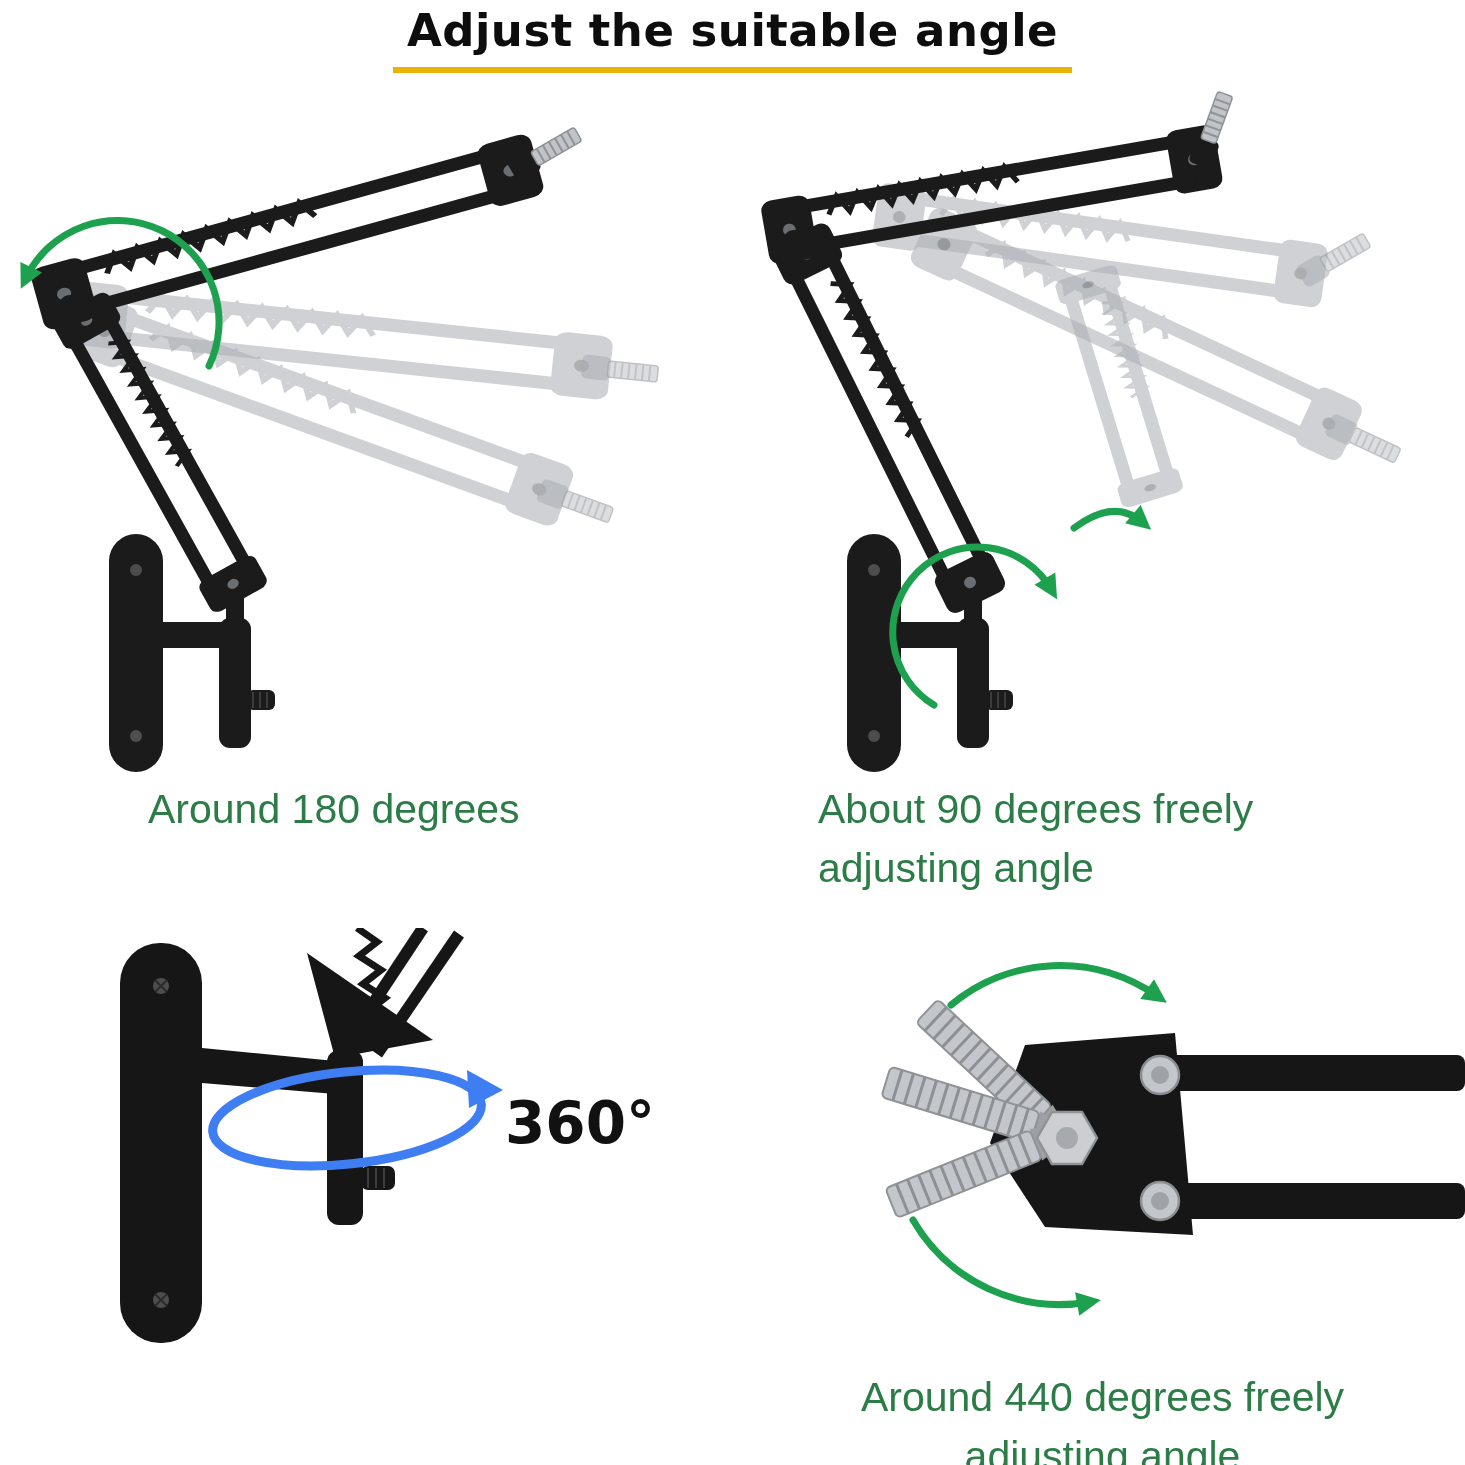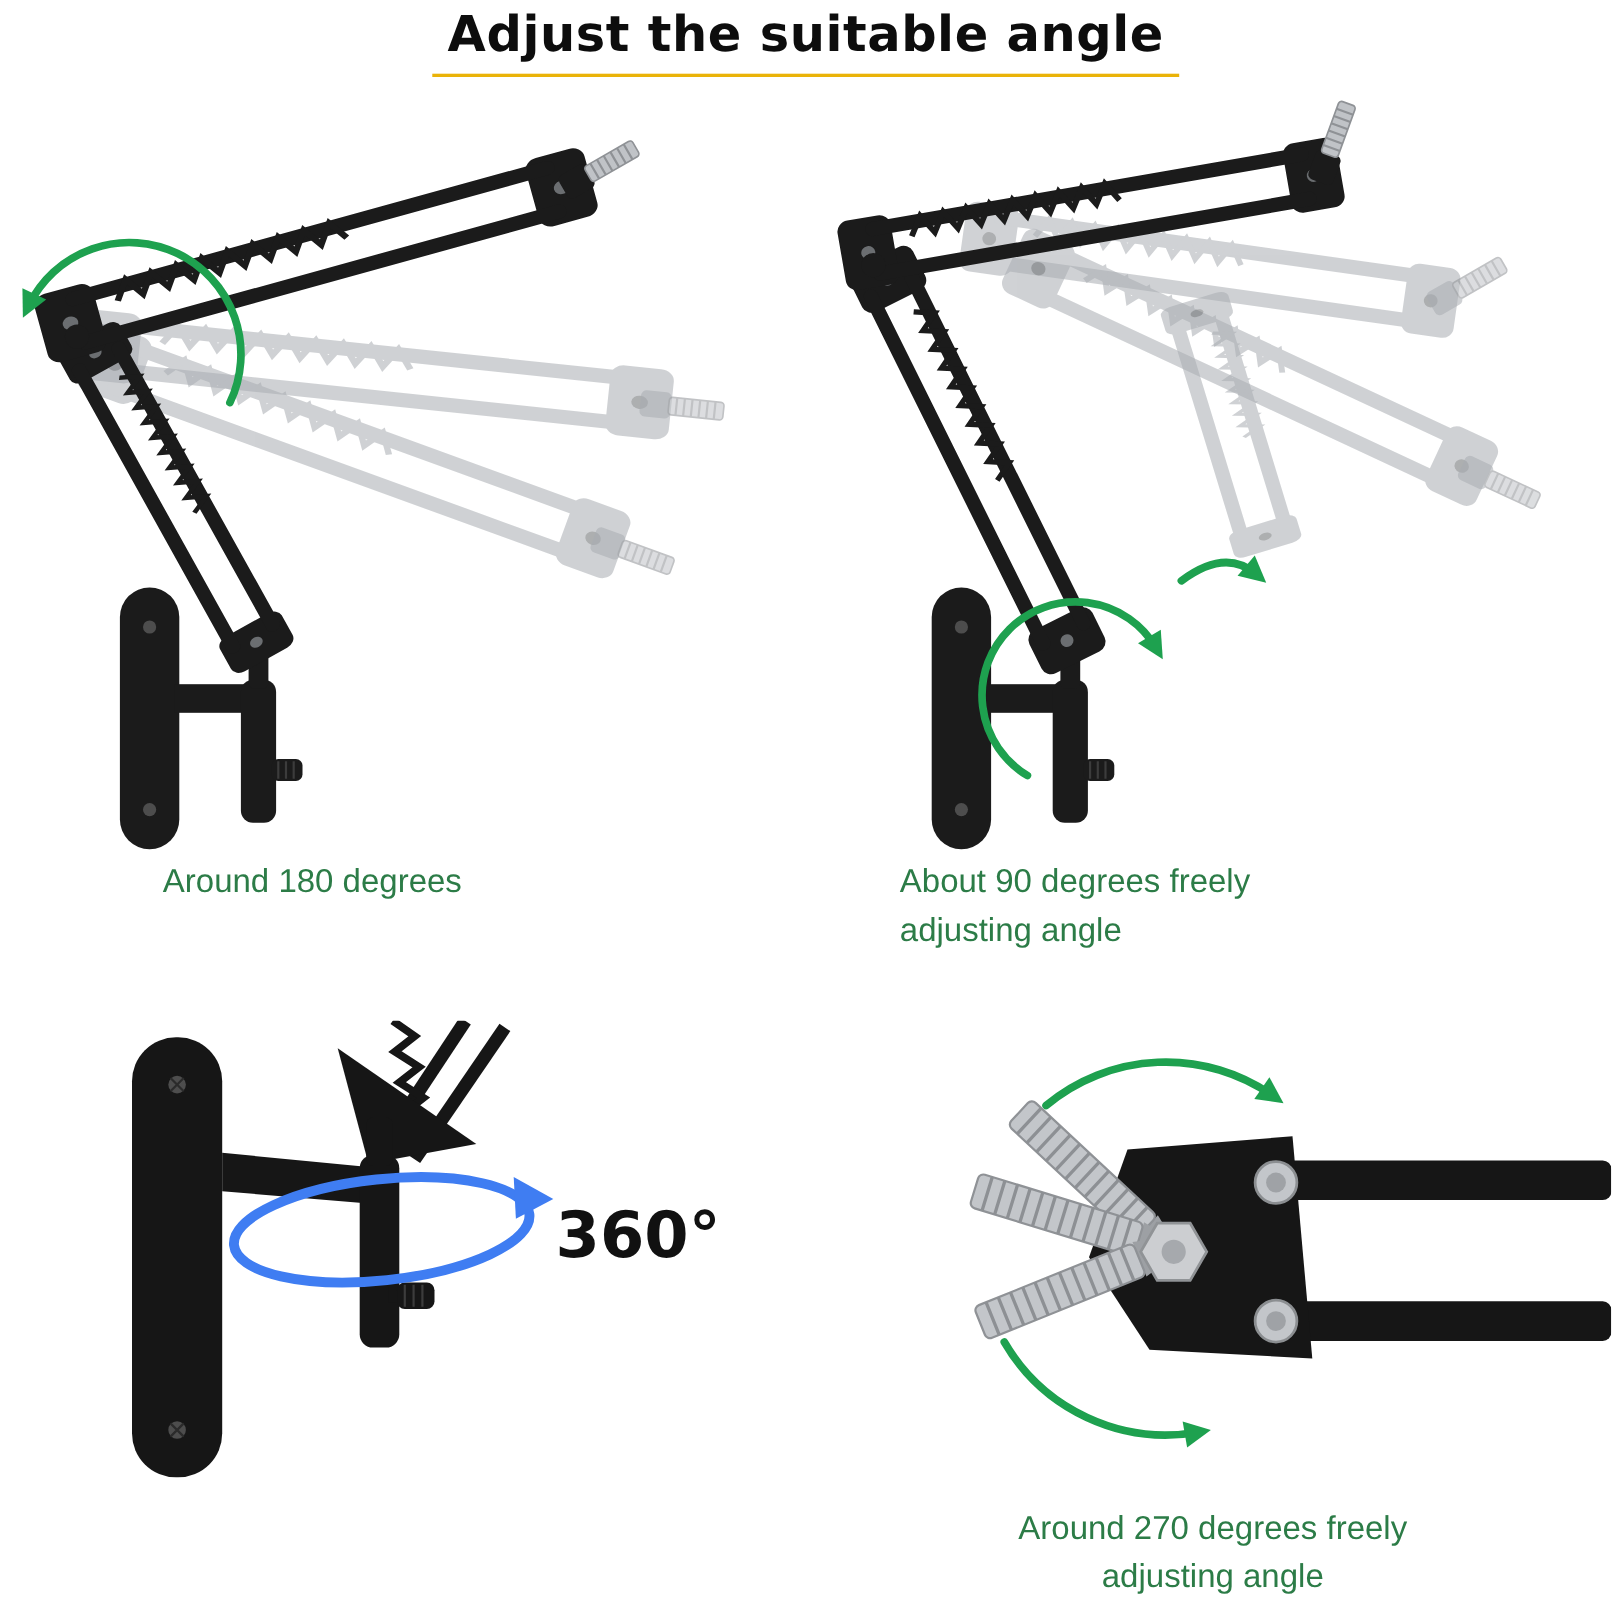--- a/index.html
+++ b/index.html
@@ -1,22 +1,22 @@
 <!DOCTYPE html>
 <html style="--caption_green: #2c7c47; --arrow_green: #1ea14f; --arrow_blue: #3f7df2; --arm_black: #1b1b1b; --ghost_gray: #a9adb2;"><head>
 <meta charset="utf-8">
 <style>
   html,body{margin:0;padding:0;background:#fff;}
   .page{position:relative;width:1465px;height:1465px;background:#fff;overflow:hidden;
         font-family:"Liberation Sans",sans-serif;}
   .title-wrap{position:absolute;top:4px;left:0;width:100%;text-align:center;}
   .title-wrap span{display:inline-block;font-family:"DejaVu Sans",sans-serif;font-weight:700;
         font-size:45px;color:#0d0d0d;letter-spacing:.5px;
-        border-bottom:3px solid #eab308;padding:0 14px 10px;}
-  .caption{position:absolute;color:var(--caption_green,#2c7c47);font-size:30px;line-height:1.45;}
+        border-bottom:6px solid #eab308;padding:0 14px 10px;}
+  .caption{position:absolute;color:var(--caption_green,#2c7c47);font-size:41px;line-height:1.45;}
   .caption.center{text-align:center;}
   svg{display:block;}
   .arm{color:#1b1b1b;}
   .ghost{color:#a9adb2;opacity:.55;}
   .solidblack{fill:#161616;}
   .green-arrow{stroke:var(--arrow_green,#1ea14f);stroke-width:7;fill:none;stroke-linecap:round;}
   .blue-arc{stroke:var(--arrow_blue,#3f7df2);stroke-width:9;fill:none;}
   .deg-label{font-family:"DejaVu Sans",sans-serif;font-weight:700;font-size:58px;fill:#111;}
 </style>
 </head>
@@ -169,17 +169,17 @@
       <circle cx="455" cy="140" r="19" fill="#c3c6ca" stroke="#8b8e91" stroke-width="2.5"></circle>
       <circle cx="455" cy="140" r="9" fill="#9fa2a6"></circle>
       <circle cx="455" cy="266" r="19" fill="#c3c6ca" stroke="#8b8e91" stroke-width="2.5"></circle>
       <circle cx="455" cy="266" r="9" fill="#9fa2a6"></circle>
     </g>
 
     <path class="green-arrow" marker-end="url(#mGreen)" d="M 246 70 A 170 170 0 0 1 452 61"></path>
     <path class="green-arrow" marker-end="url(#mGreen)" d="M 208 285 A 170 170 0 0 0 384 367"></path>
   </svg>
   <div class="caption center" style="left:740px;top:1368px;width:725px">
-    <div>Around 270 degrees freely</div>
+    <div>Around 440 degrees freely</div>
     <div>adjusting angle</div>
   </div>
 
 </div>
 
 </body></html>

